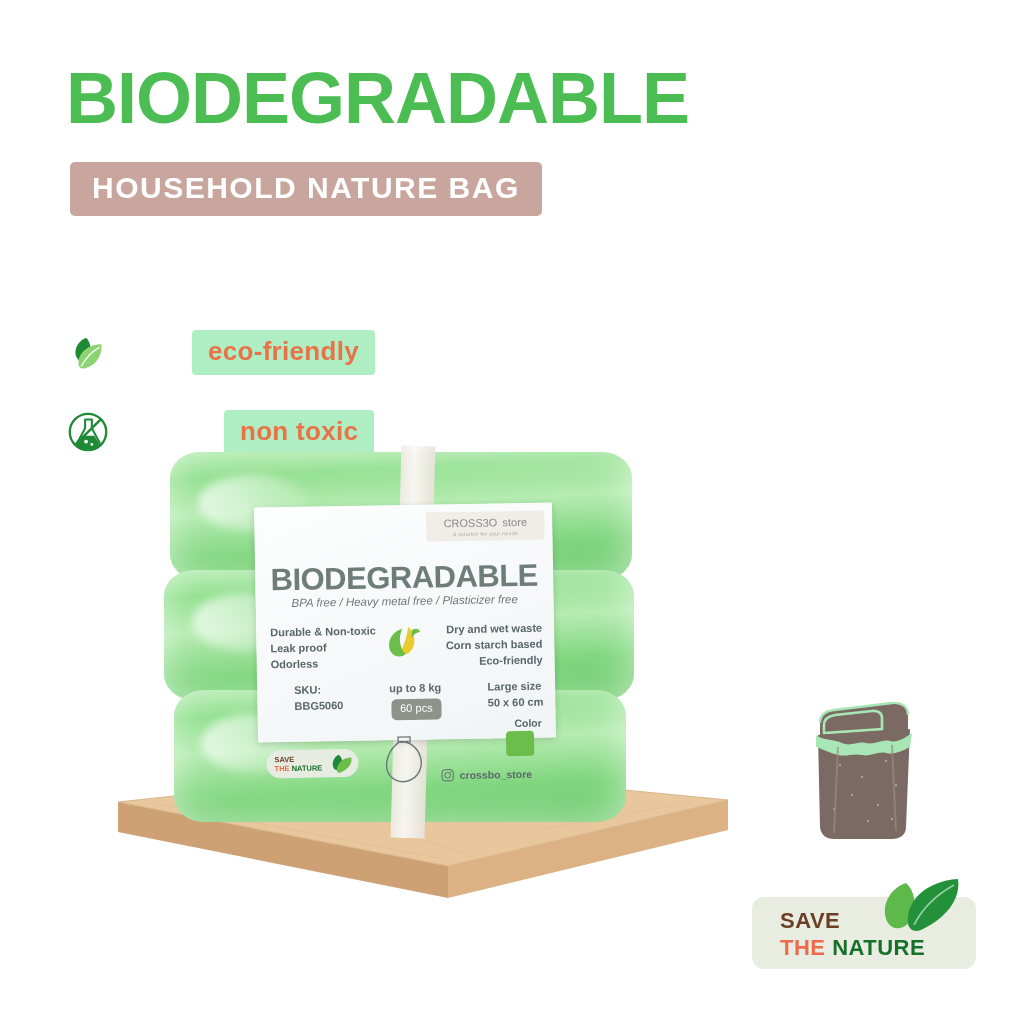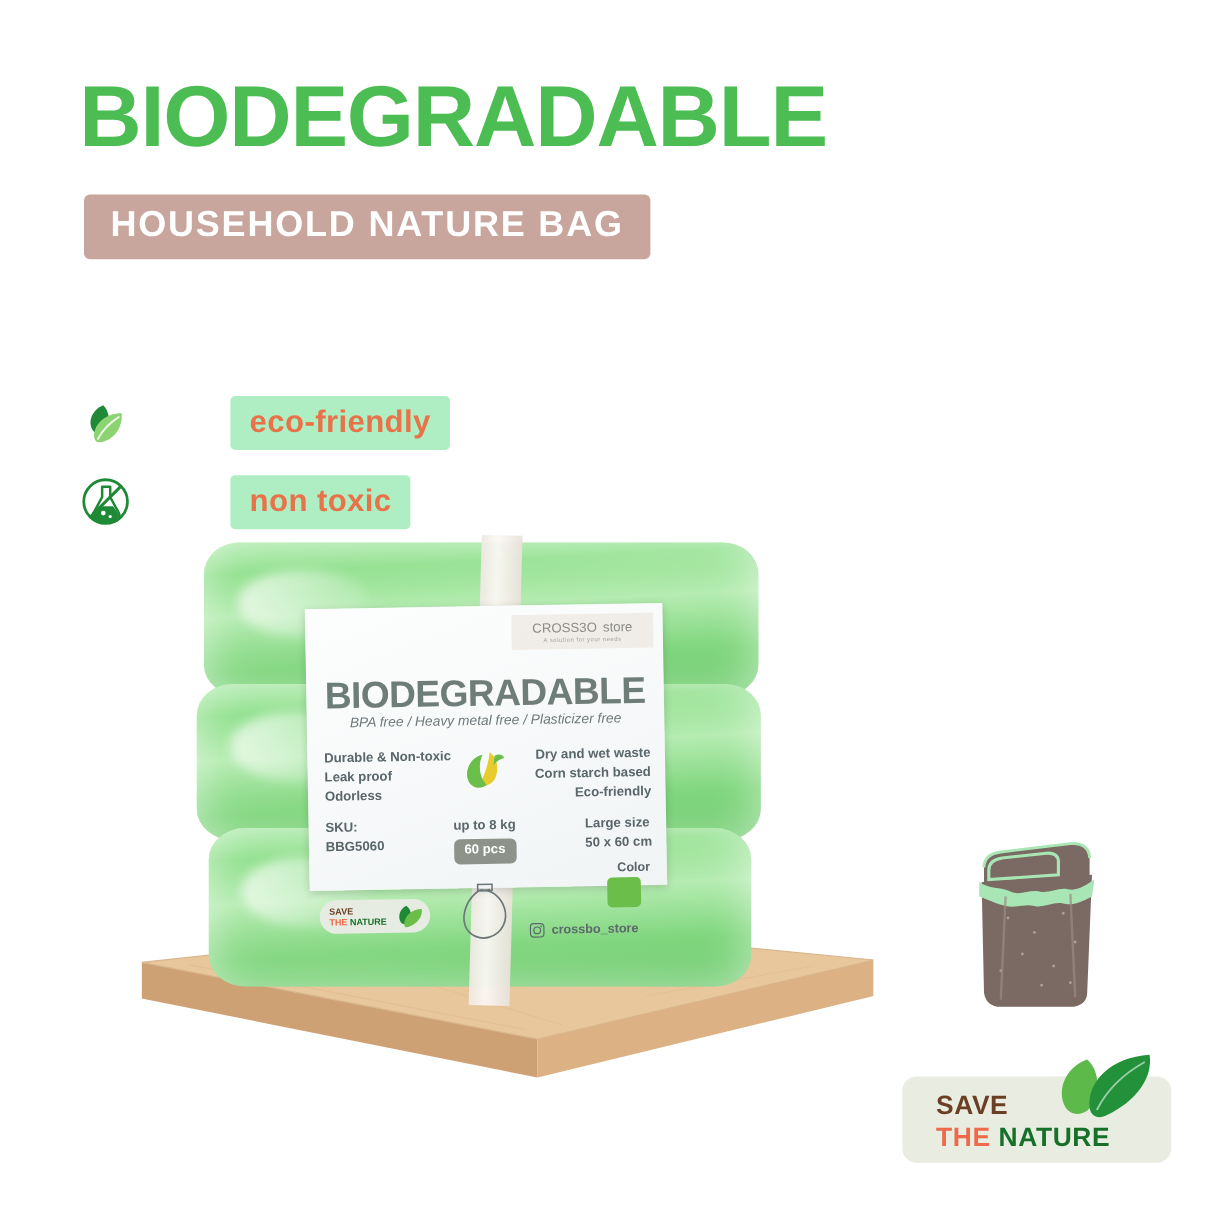--- a/index.html
+++ b/index.html
@@ -31,21 +31,21 @@
   .feature { position:absolute; display:flex; align-items:center; }
   .feature .ficon { width:56px; height:56px; display:flex; align-items:center; justify-content:center; flex:0 0 56px; }
   .feature .ftext {
     background:#aeeec2; color:#e8734a;
     font-size:26px; font-weight:bold;
     padding:6px 16px 8px 16px; border-radius:4px;
     white-space:nowrap; letter-spacing:.3px;
   }
   #feat0 { left:60px; top:253px; }
   #feat1 { left:60px; top:324px; }
-  #feat2 { left:60px; top:390px; }
+  #feat2 { left:60px; top:404px;gap:32px; }
   #feat0 .ftext { margin-left:76px; }
   #feat1 .ftext { margin-left:76px; }
   #feat2 .ftext { margin-left:76px; }
 
   
   .board { position:absolute; left:118px; top:770px; width:610px; height:160px; }
 
   
   .pack { position:absolute; left:164px; top:452px; width:480px; height:382px; }
   .roll {
@@ -100,26 +100,26 @@
   .lab-sub {
     position:absolute; left:14px; top:90px; width:270px; text-align:center;
     font-size:11.5px; font-style:italic; color:#6e787a;
   }
   .lab-cols { position:absolute; left:14px; top:118px; width:272px; display:flex; justify-content:space-between; }
   .lab-col { font-size:11px; line-height:1.45; color:#59666a; font-weight:600; }
   .lab-col.right { text-align:right; }
   .corn-mid { position:absolute; left:122px; top:116px; width:44px; height:42px; }
 
   .lab-specs { position:absolute; left:14px; top:176px; width:272px; display:flex; justify-content:space-between; align-items:flex-start; }
-  .spec { font-size:11px; color:#59666a; font-weight:600; line-height:1.45; }
-  .spec.center { text-align:center; }
+  .spec { font-size:11px; color:#59666a; font-weight:600; line-height:1.45;margin-left:23px; }
+  .spec.center { text-align:right; }
   .spec.right { text-align:left; }
   .pcs-pill {
     display:inline-block; background:#8d938b; color:#fff; font-size:11px;
-    padding:2px 9px 3px; border-radius:5px; margin-top:2px; font-weight:bold;
+    padding:2px 9px 3px; border-radius:5px; margin-top:2px; font-weight:normal;
   }
   .color-label { position:absolute; right:14px; top:214px; font-size:10.5px; color:#59666a; font-weight:600; }
   .color-swatch { position:absolute; right:22px; top:228px; width:28px; height:25px; background:#6cbe4a; border-radius:4px; }
 
   .savebadge-sm {
     position:absolute; left:8px; top:243px; width:92px; height:28px;
     background:#e7ece2; border-radius:14px; display:flex; align-items:center; padding-left:8px;
   }
   .savebadge-sm .t1 { font-size:7.5px; font-weight:bold; color:#6b3f23; line-height:1.25; }
   .savebadge-sm .t2 { font-size:7.5px; font-weight:bold; line-height:1.25; }

